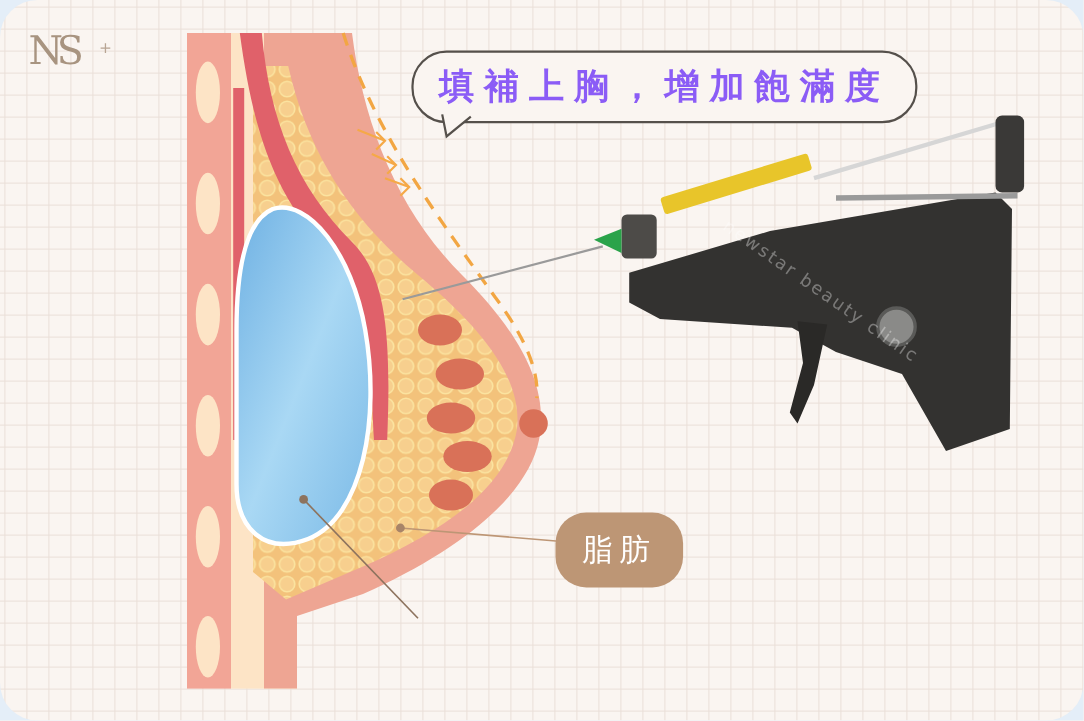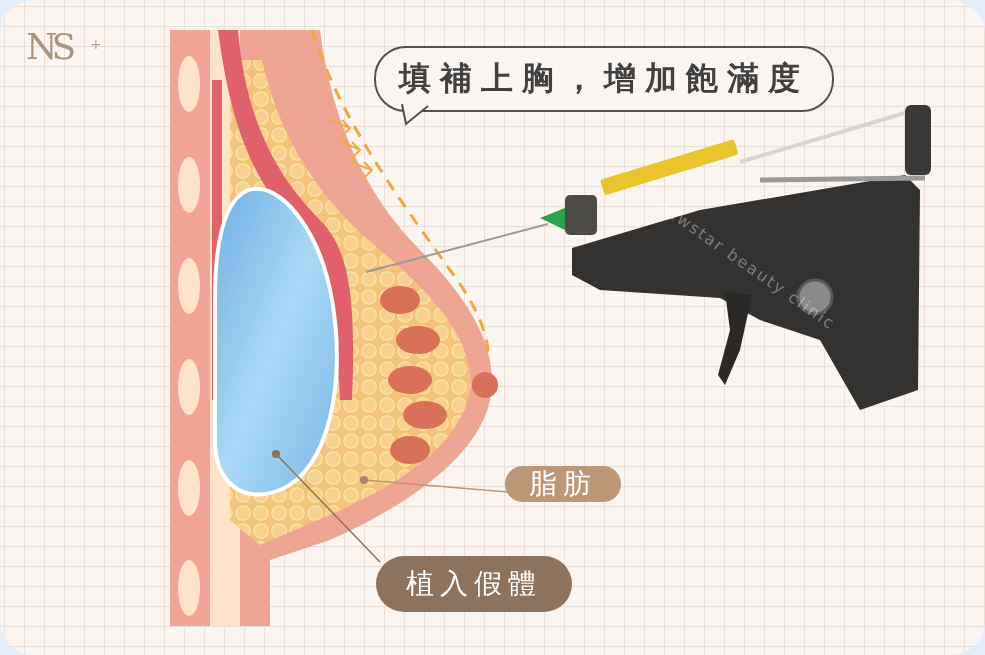--- a/index.html
+++ b/index.html
@@ -12,27 +12,27 @@
       linear-gradient(to right, #eadfd8 1px, transparent 1px),
       linear-gradient(to bottom, #eadfd8 1px, transparent 1px);
     background-size:20px 20px;
     background-position:4px 6px;
   }
   .logo { position:absolute; left:26px; top:26px; width:80px; height:60px; }
   .bubble {
     position:absolute; left:374px; top:46px; width:456px; height:62px;
     border:2px solid #55504b; border-radius:32px; background:#faf5f1;
     display:flex; align-items:center; justify-content:center;
-    color:#404040; font-size:32px; letter-spacing:9px; font-weight:bold;
+    color:#8b5cf6; font-size:32px; letter-spacing:9px; font-weight:bold;
   }
   .label {
     position:absolute; color:#fff; font-size:28px; letter-spacing:6px;
     border-radius:28px; display:flex; align-items:center; justify-content:center;
   }
-  .label-fat { left:505px; top:466px; width:116px; height:36px; background:#bd9675; }
+  .label-fat { left:505px; top:466px; width:116px; height:68px; background:#bd9675; }
   .label-implant { left:376px; top:556px; width:196px; height:56px; background:#8d735e; }
   svg { position:absolute; left:0; top:0; }
 </style>
 </head>
 <body>
 
 <div class="card">
 
   <svg width="985" height="655" viewBox="0 0 985 655">
     <defs>
@@ -113,16 +113,13 @@
   <div class="bubble">
     <span>填補上胸，增加飽滿度</span>
   </div>
   <svg width="985" height="655" viewBox="0 0 985 655">
     <path d="M402,104 L406,124 L428,106" fill="#faf5f1" stroke="#55504b" stroke-width="2"></path>
   </svg>
 
   <div class="label label-fat">
     <span>脂肪</span>
   </div>
-  <div class="label label-implant">
-    <span>植入假體</span>
-  </div>
 </div>
 
 </body></html>

